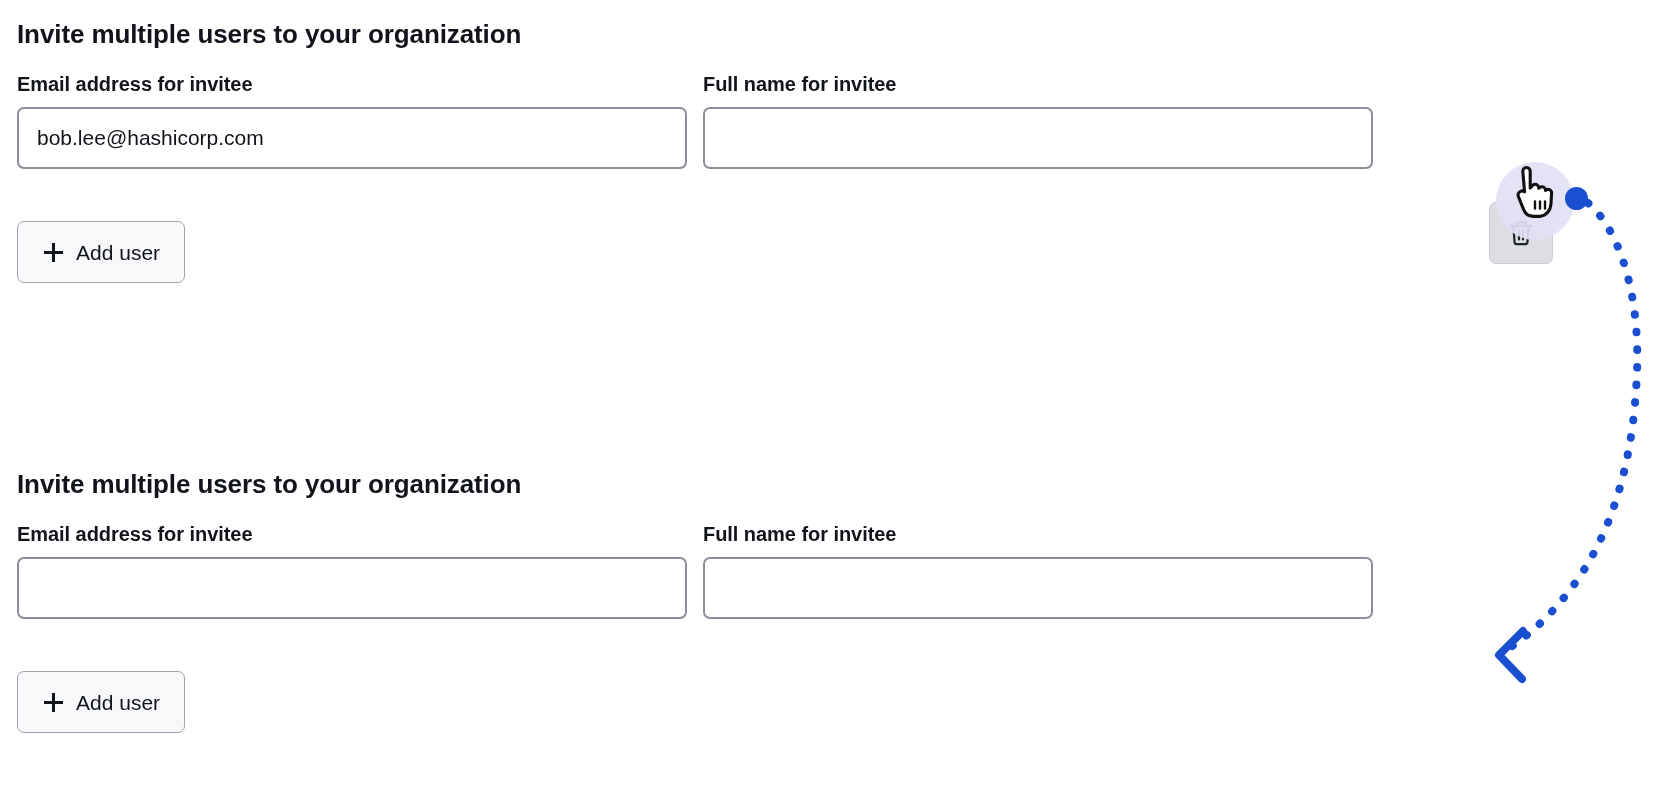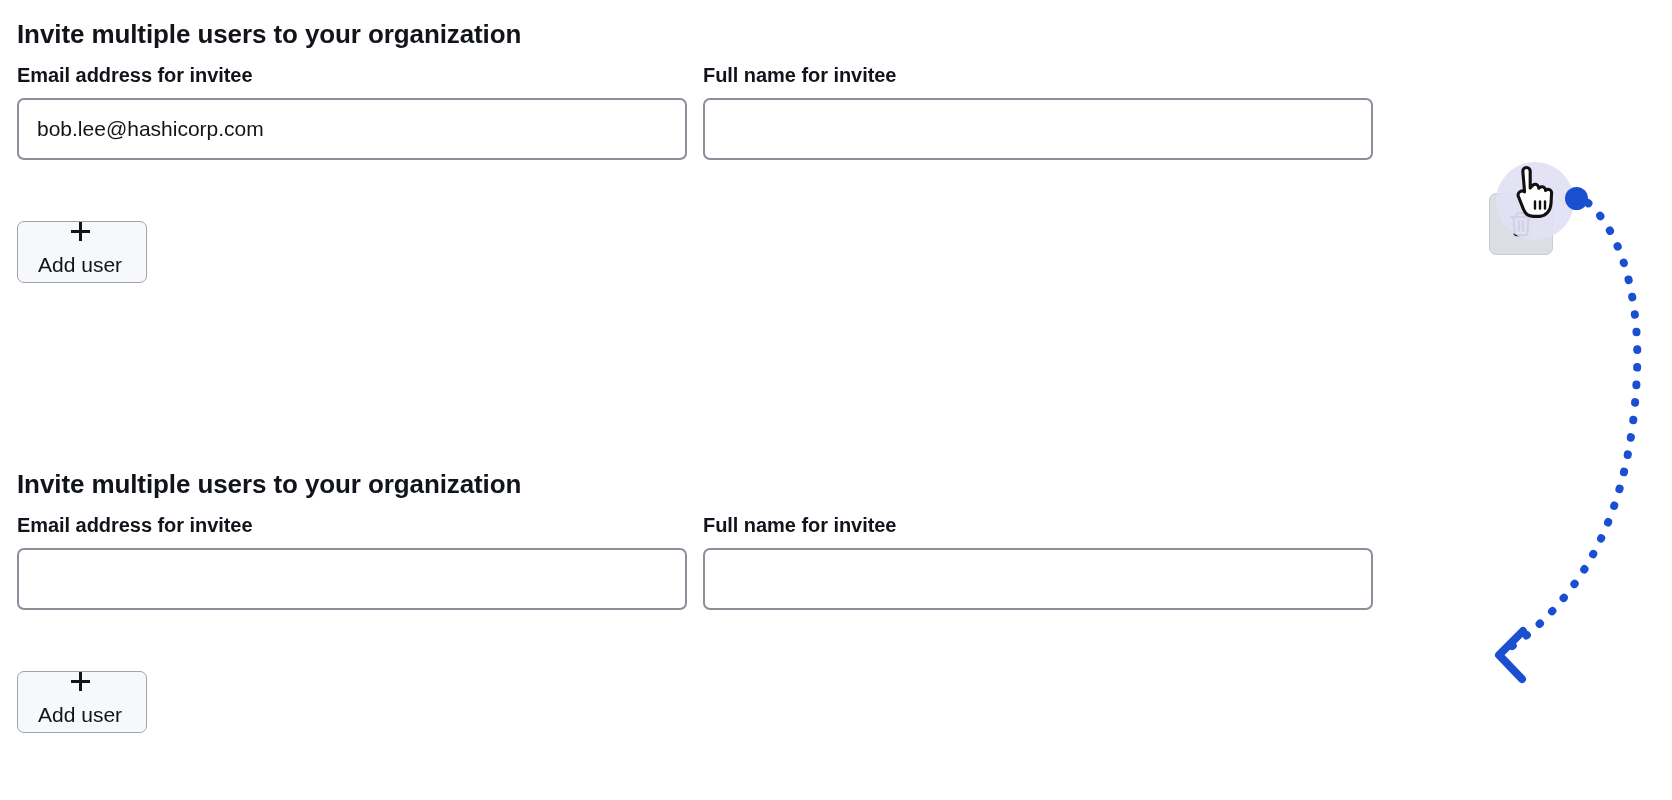--- a/index.html
+++ b/index.html
@@ -39,21 +39,21 @@
     font-size: 26px;
     font-weight: 700;
     letter-spacing: -0.1px;
     color: #11141a;
     white-space: nowrap;
   }
 
   .field-row {
     position: absolute;
     left: 0;
-    top: 64px;
+    top: 73px;
     width: 1331px;
     height: 130px;
   }
 
   .field-col {
     position: absolute;
     top: 0;
   }
   .col-email { left: 17px; width: 670px; }
   .col-name  { left: 703px; width: 670px; }
@@ -106,30 +106,29 @@
   
   .add-user-btn {
     position: absolute;
     left: 17px;
     top: 221px;
     height: 62px;
     box-sizing: border-box;
     display: inline-flex;
     align-items: center;
     gap: 13px;
-    padding: 0 24px 0 20px;
+    padding: 0 24px 0 26px;
     background: #f7f8f9;
     border: 1px solid #9fa3ad;
     border-radius: 7px;
     font-family: "Liberation Sans", "DejaVu Sans", sans-serif;
     font-size: 21px;
     color: #11141a;
     cursor: pointer;
     white-space: nowrap;
-    flex-direction: column;
   }
   .plus-icon {
     display: inline-block;
     width: 19px;
     height: 19px;
     position: relative;
   }
   .plus-icon::before,
   .plus-icon::after {
     content: "";

